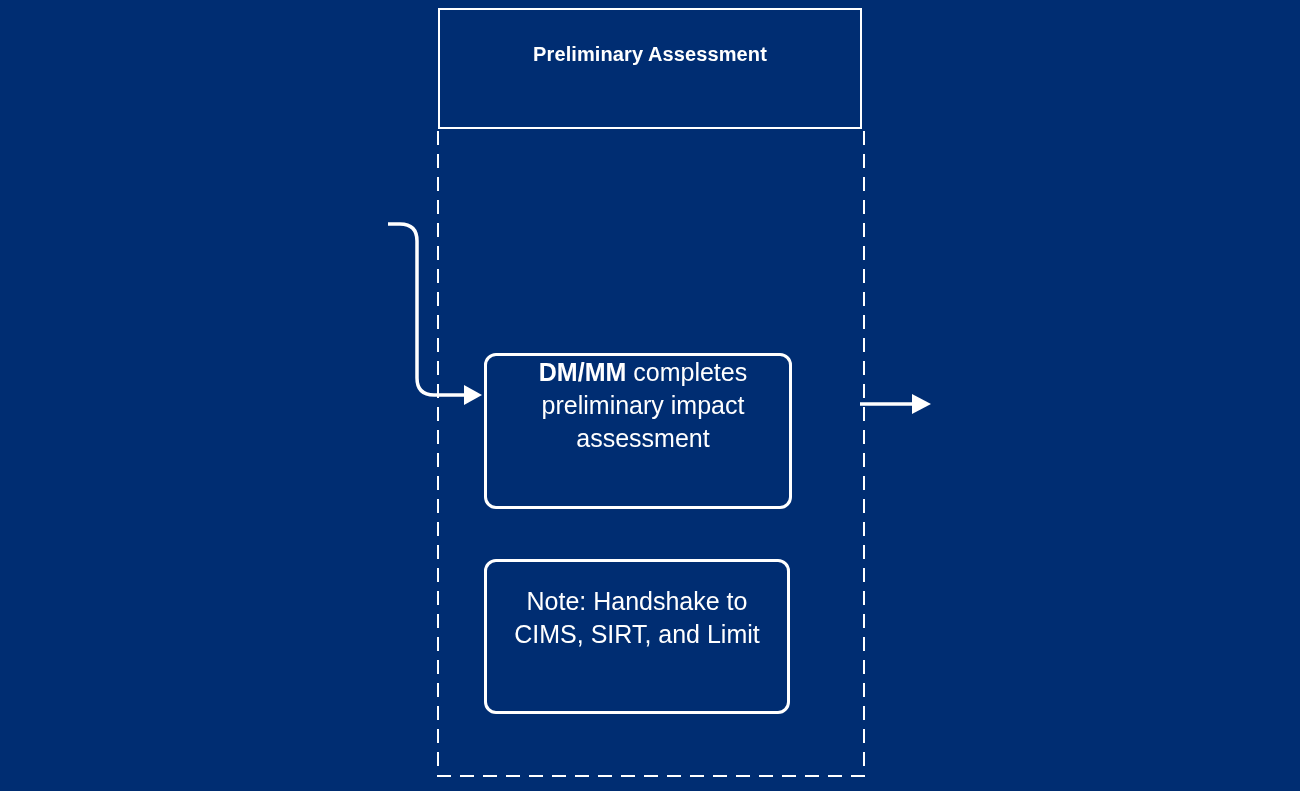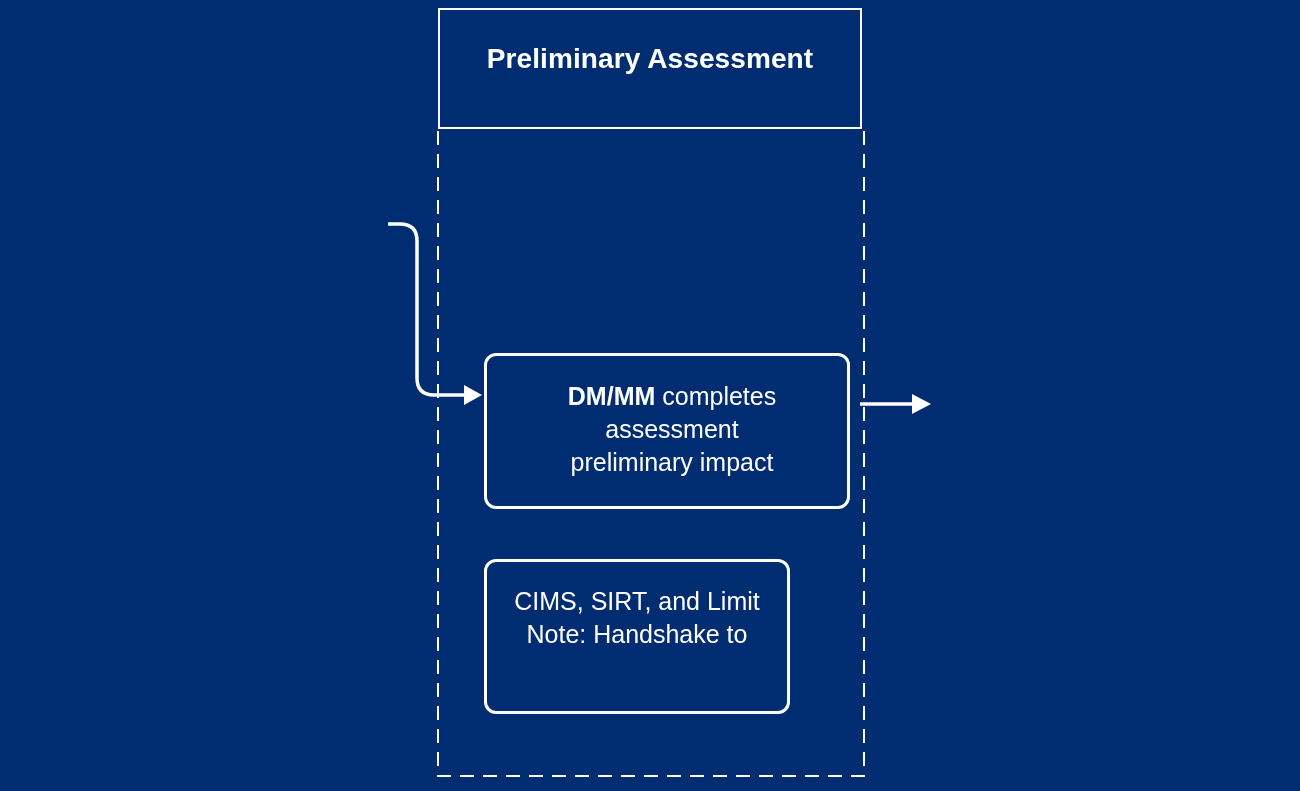--- a/index.html
+++ b/index.html
@@ -11,31 +11,31 @@
     color: #ffffff;
   }
   .lane-header {
     position: absolute; left: 438px; top: 8px;
     width: 424px; height: 121px;
     border: 2px solid #ffffff;
     box-sizing: border-box;
   }
   .lane-title {
     position: absolute; left: 0; right: 0; top: 33px;
-    text-align: center; font-weight: bold; font-size: 28px;
+    text-align: center; font-weight: bold; font-size: 20px;
     letter-spacing: 0.1px;
   }
   svg.connectors { position: absolute; left: 0; top: 0; }
   .node {
     position: absolute;
     border: 3px solid #ffffff; border-radius: 12px;
     box-sizing: border-box;
     text-align: center; font-size: 25px; line-height: 33px;
   }
-  .node-process { left: 484px; top: 353px; width: 366px; height: 156px; padding-top: 24px; padding-left: 10px; }
+  .node-process { left: 484px; top: 353px; width: 308px; height: 156px; padding-left: 10px; }
   .node-note { left: 484px; top: 559px; width: 306px; height: 155px; padding-top: 23px; }
   .node b { font-weight: bold; }
 </style>
 </head>
 <body>
 
 <div class="lane-header">
   <div class="lane-title">Preliminary Assessment</div>
 </div>
 
@@ -45,20 +45,20 @@
 
   <path d="M388,224 L400,224 Q417,224 417,241 L417,378 Q417,395 434,395 L466,395" fill="none" stroke="#ffffff" stroke-width="3.5"></path>
   <polygon points="464,385 482,395 464,405" fill="#ffffff"></polygon>
 
   <line x1="860" y1="404" x2="914" y2="404" stroke="#ffffff" stroke-width="3.5"></line>
   <polygon points="912,394 931,404 912,414" fill="#ffffff"></polygon>
 </svg>
 
 <div class="node node-process">
   <div><b>DM/MM</b><span> completes</span></div>
+  <div>preliminary impact</div>
   <div>assessment</div>
-  <div>preliminary impact</div>
 </div>
 
 <div class="node node-note">
+  <div>Note: Handshake to</div>
   <div>CIMS, SIRT, and Limit</div>
-  <div>Note: Handshake to</div>
 </div>
 
 </body></html>

